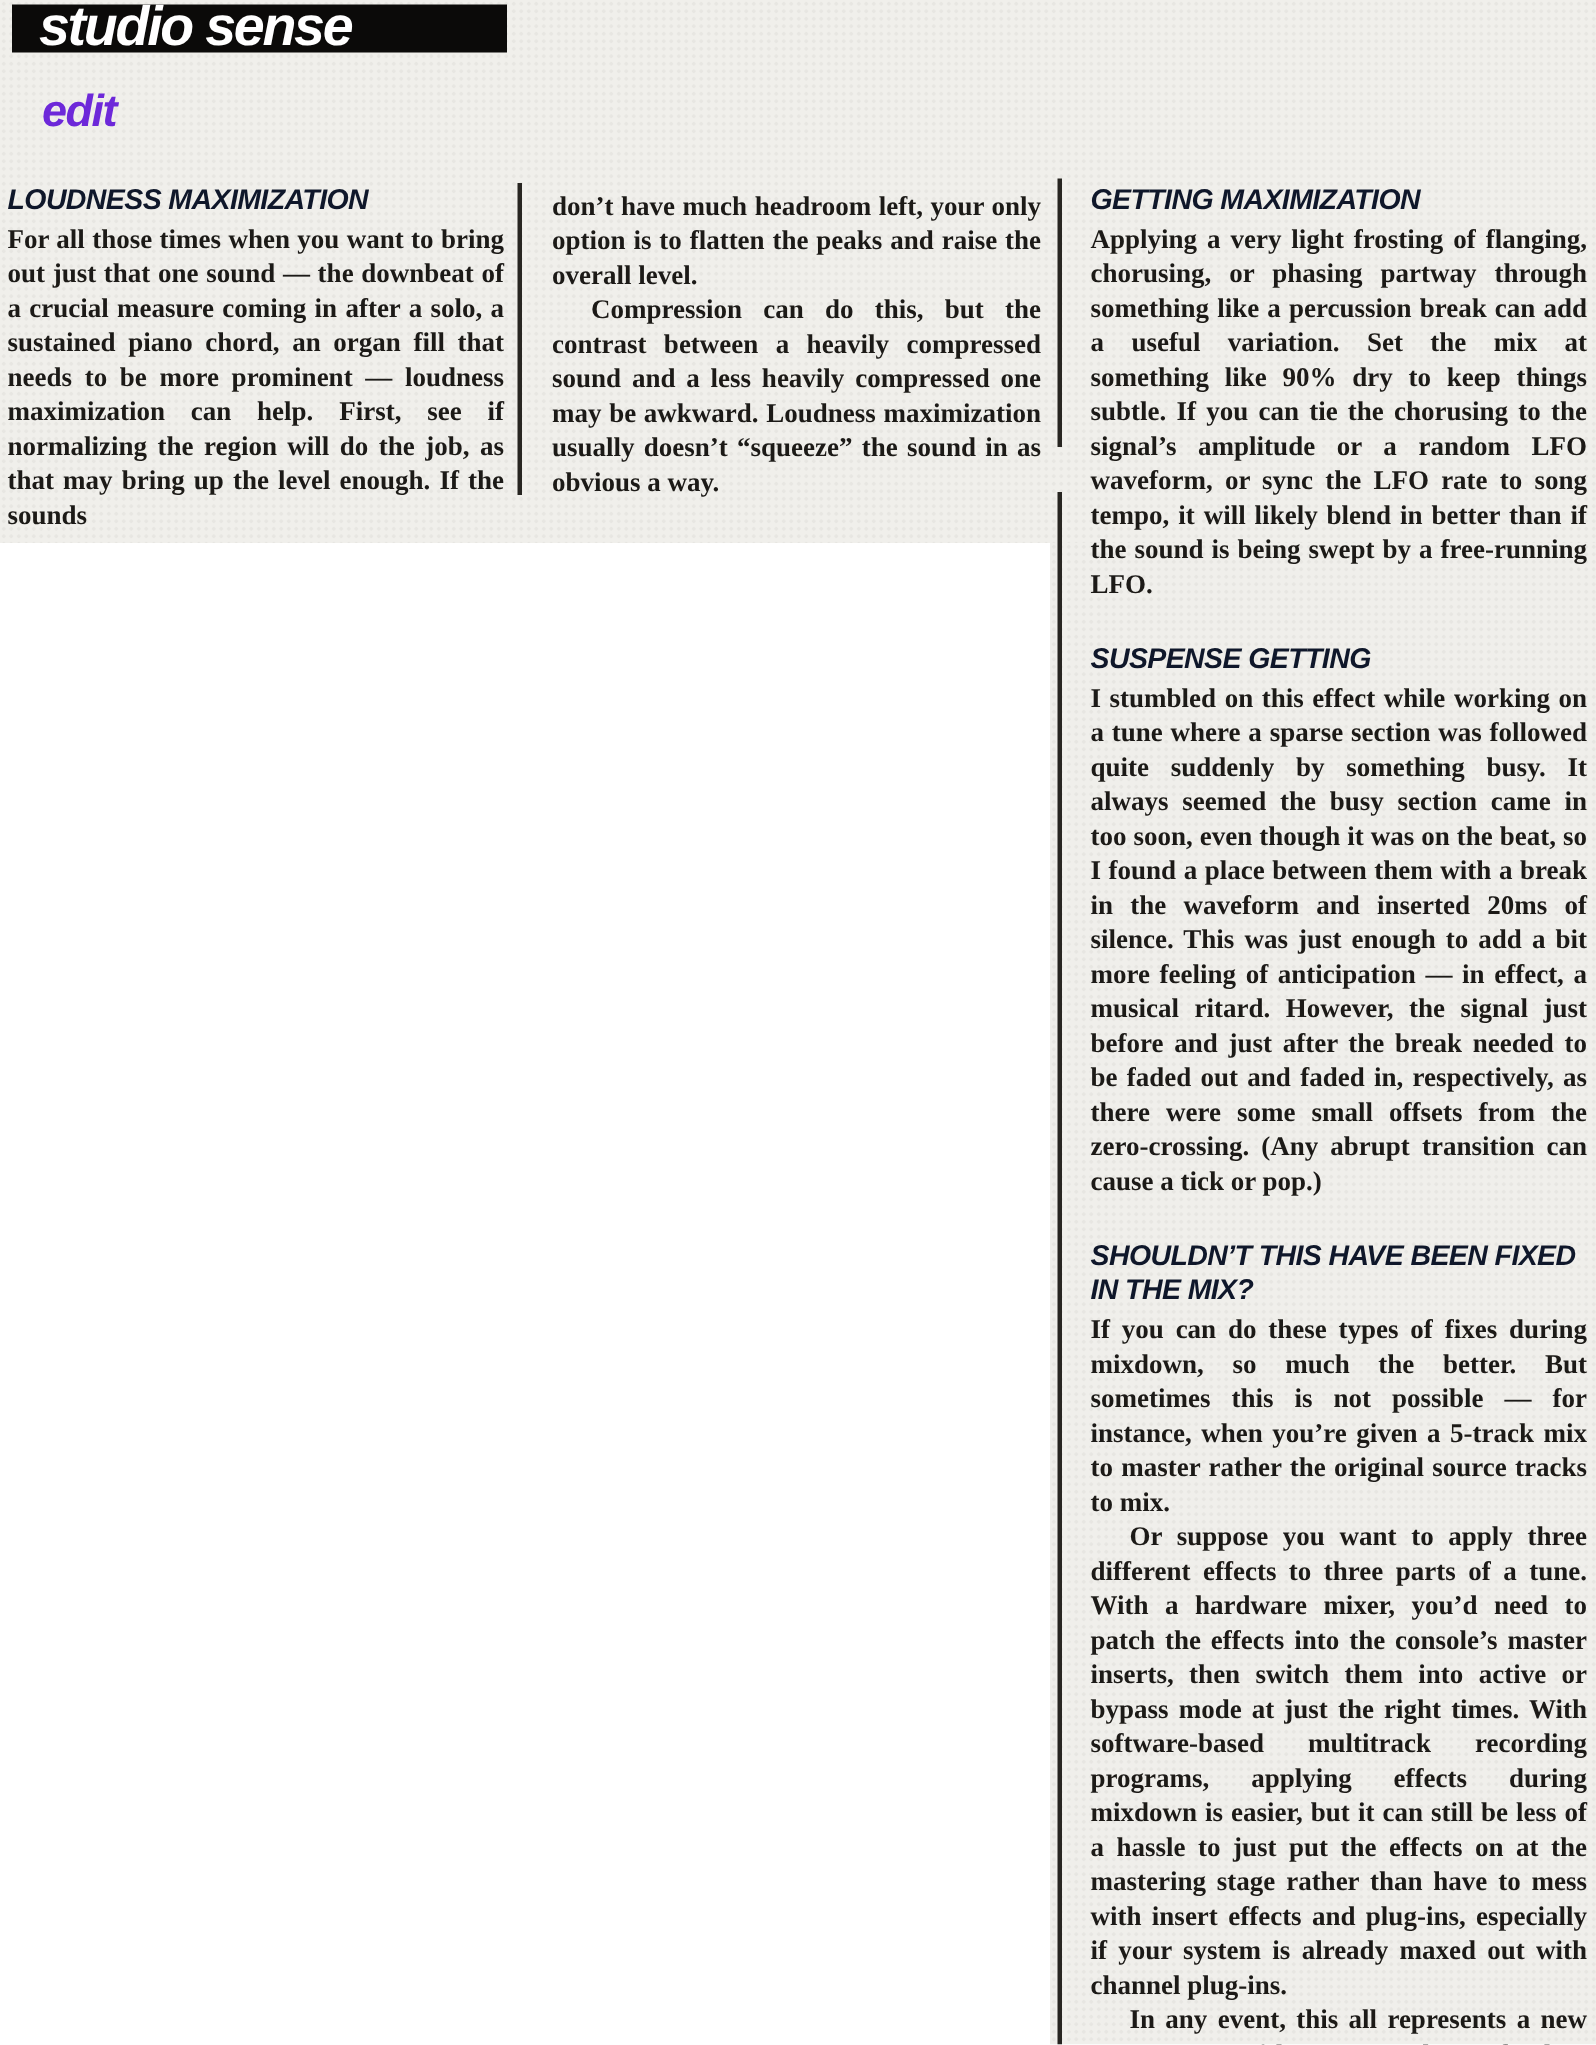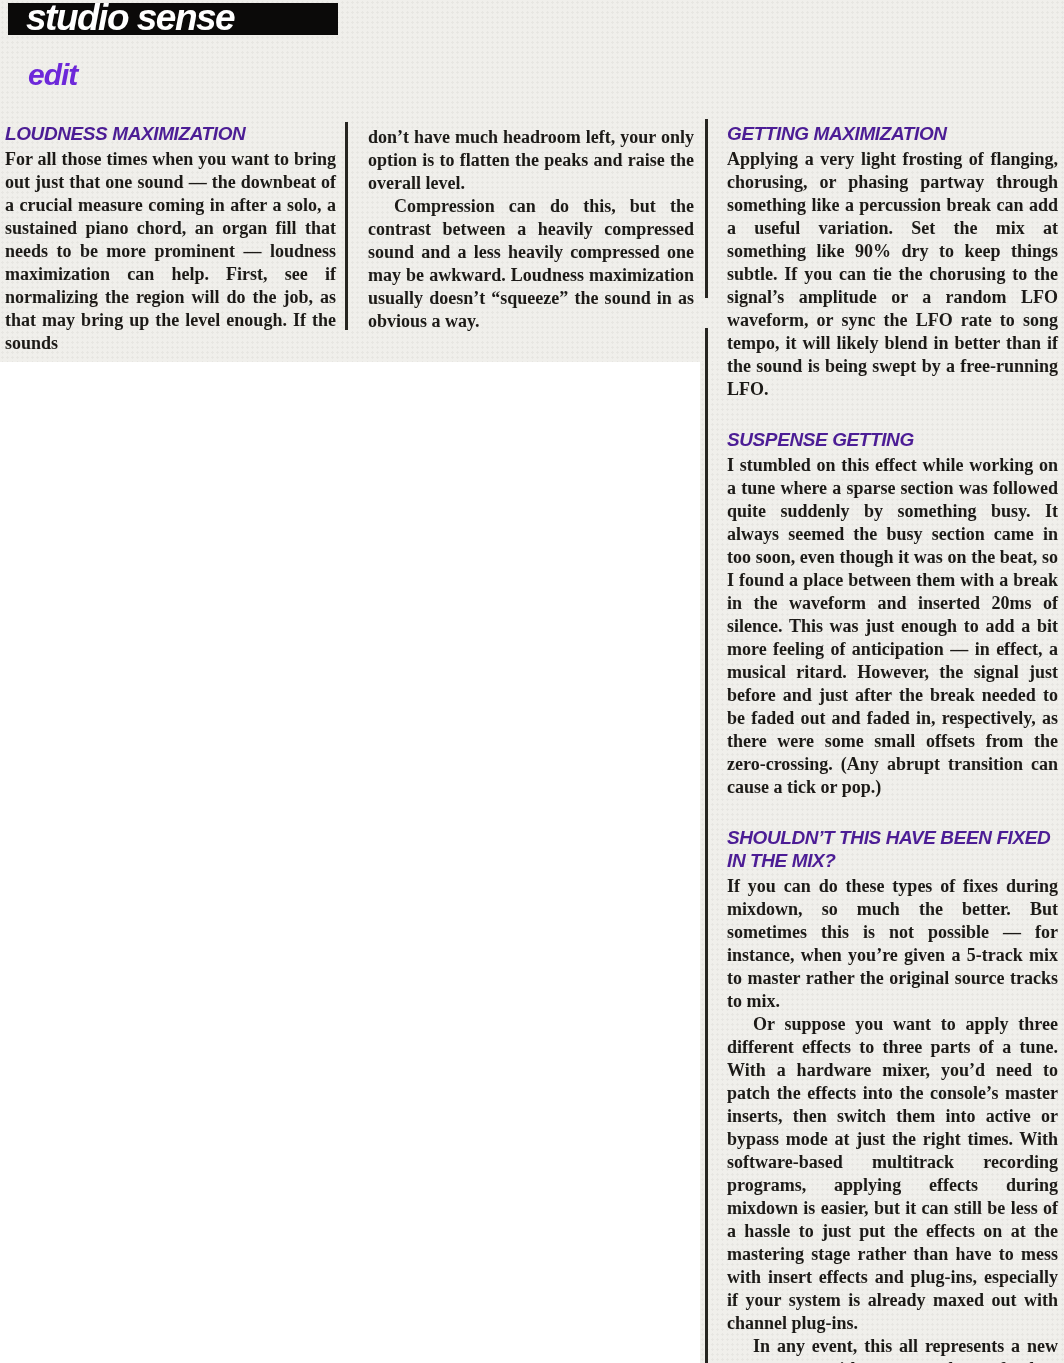--- a/index.html
+++ b/index.html
@@ -69,21 +69,21 @@
   #col-right  { left: 727px; top: 122px; width: 331px; }
 
   .col h2 {
     font-family: "Liberation Sans", sans-serif;
     font-style: italic;
     font-weight: bold;
     font-size: 19px;
     line-height: 23px;
     letter-spacing: -0.4px;
     margin: 0 0 3px 0;
-    color: #4c1d95;
+    color: #0f172a;
   }
   .col p {
     margin: 0;
     font-size: 18px;
     line-height: 23px;
     text-align: justify;
     font-weight: bold;
   }
   .col p.indent { text-indent: 26px; }
 

